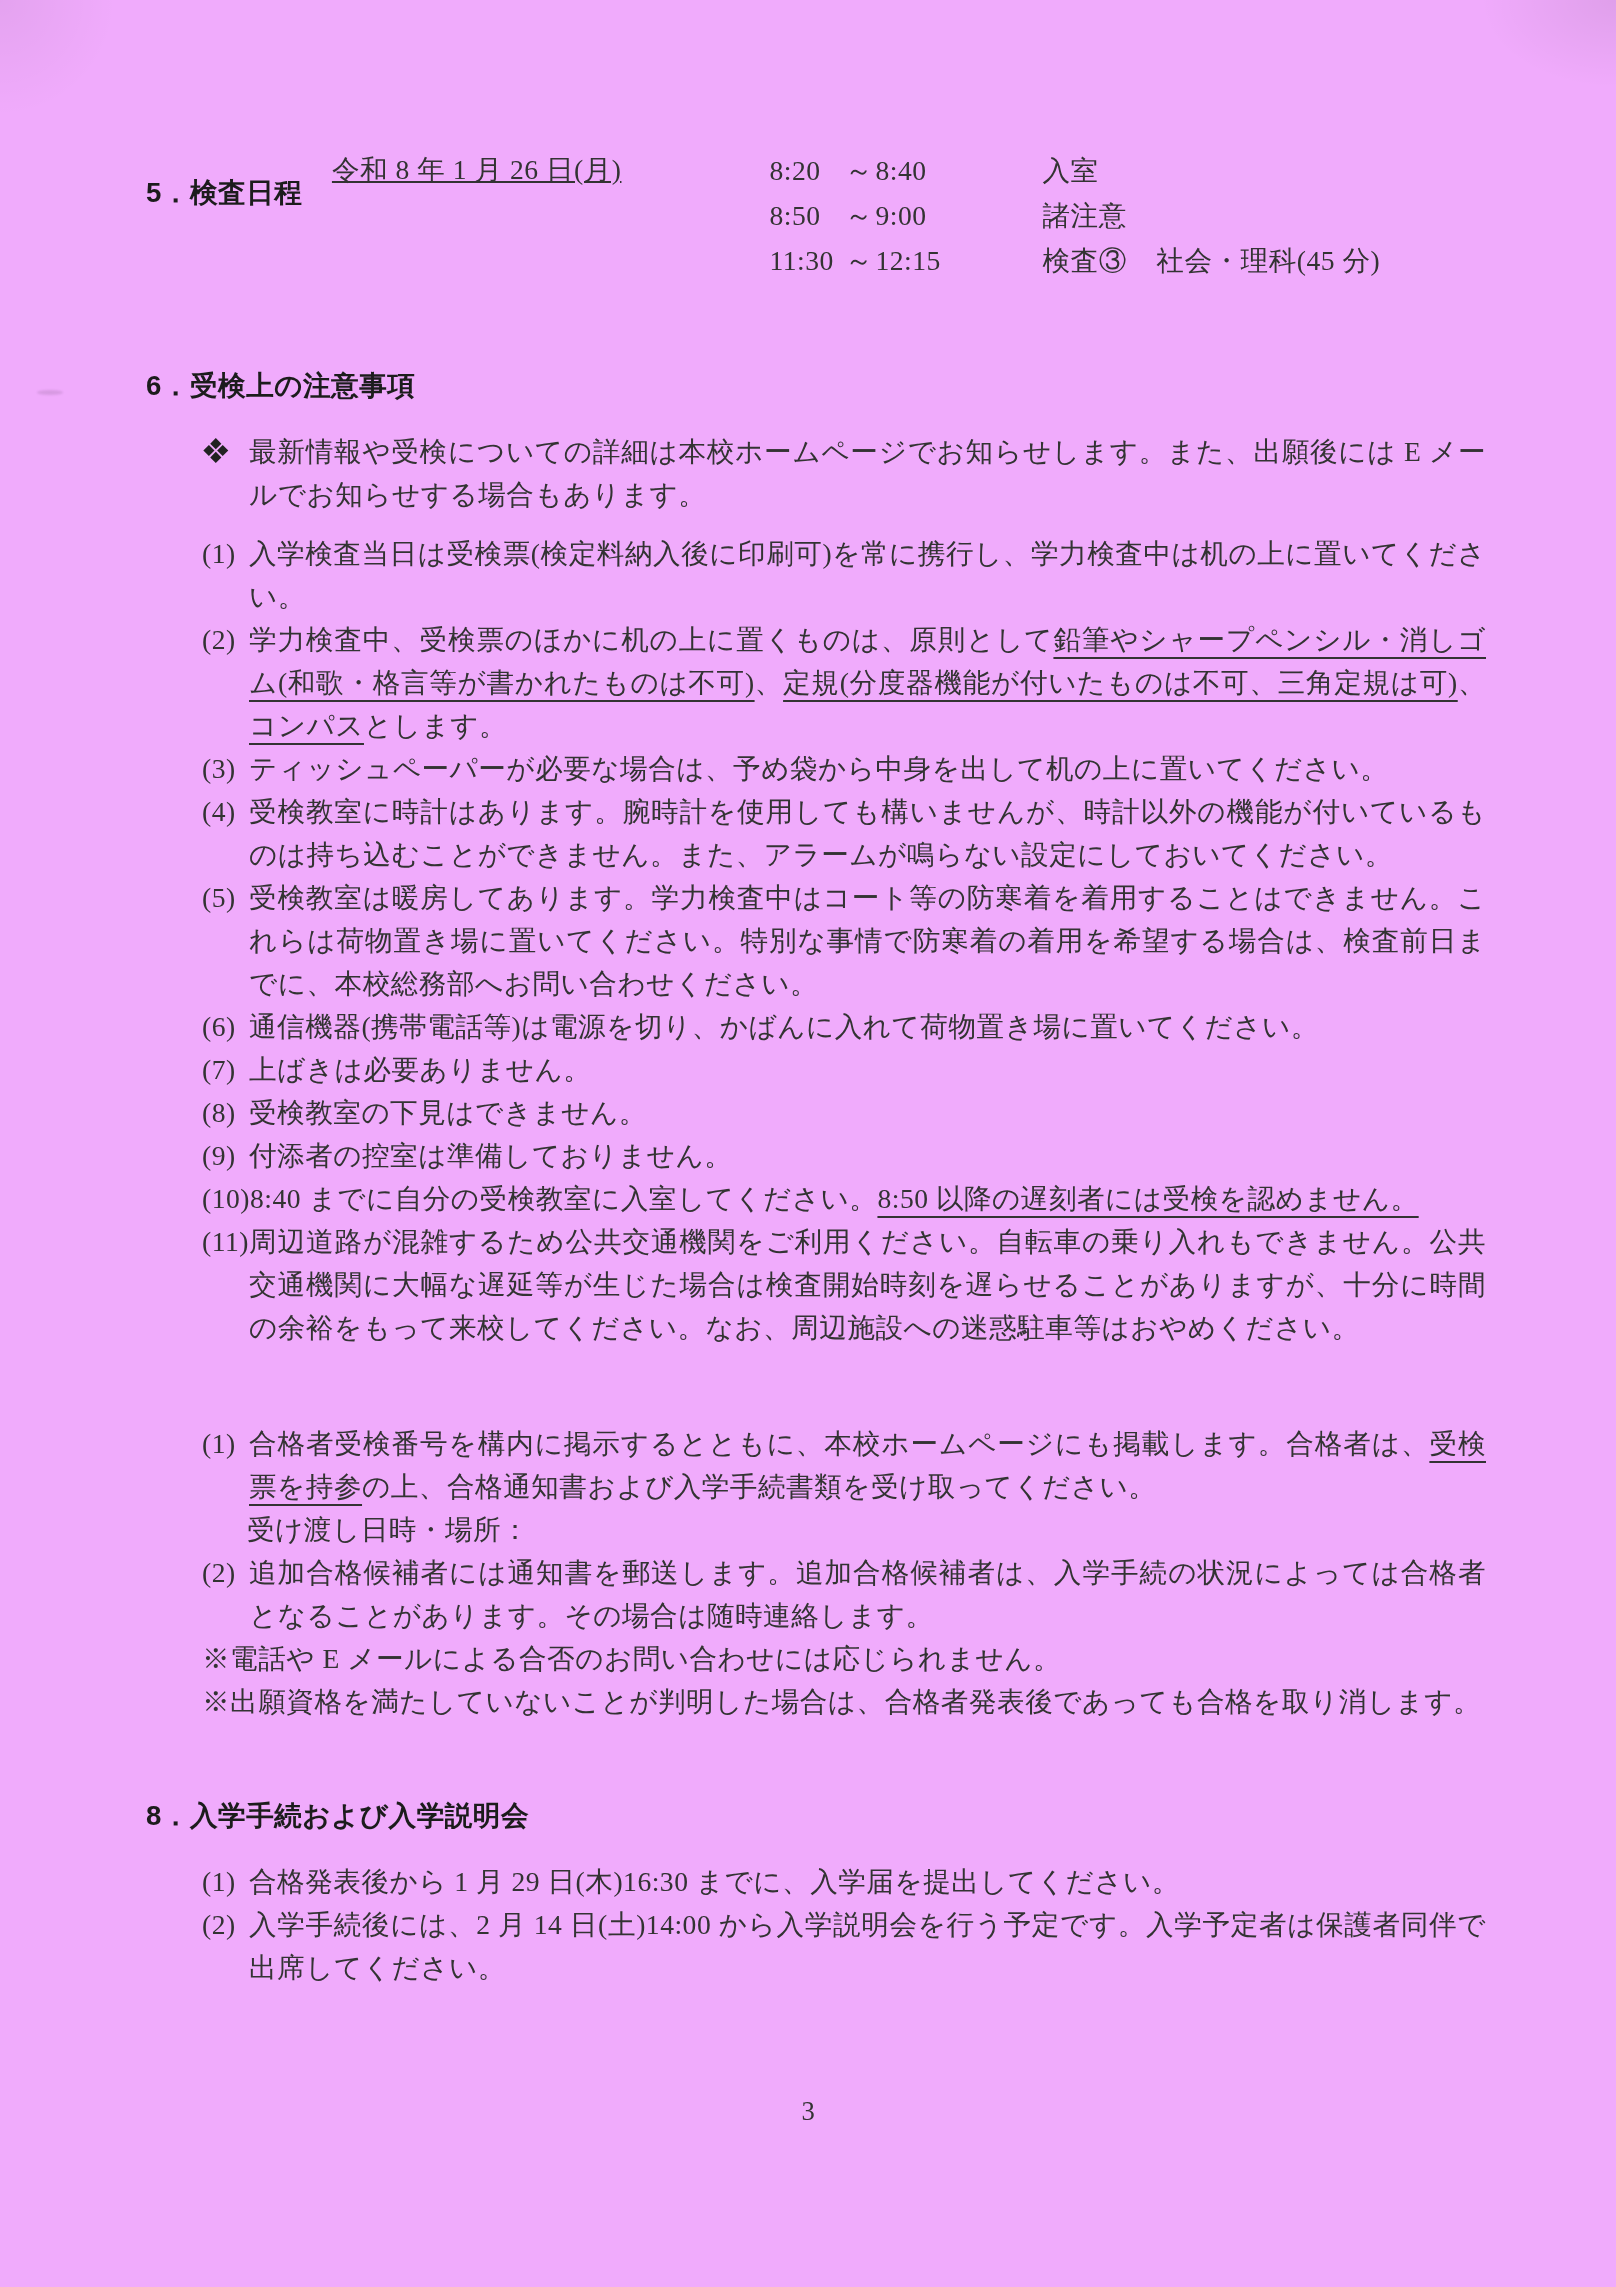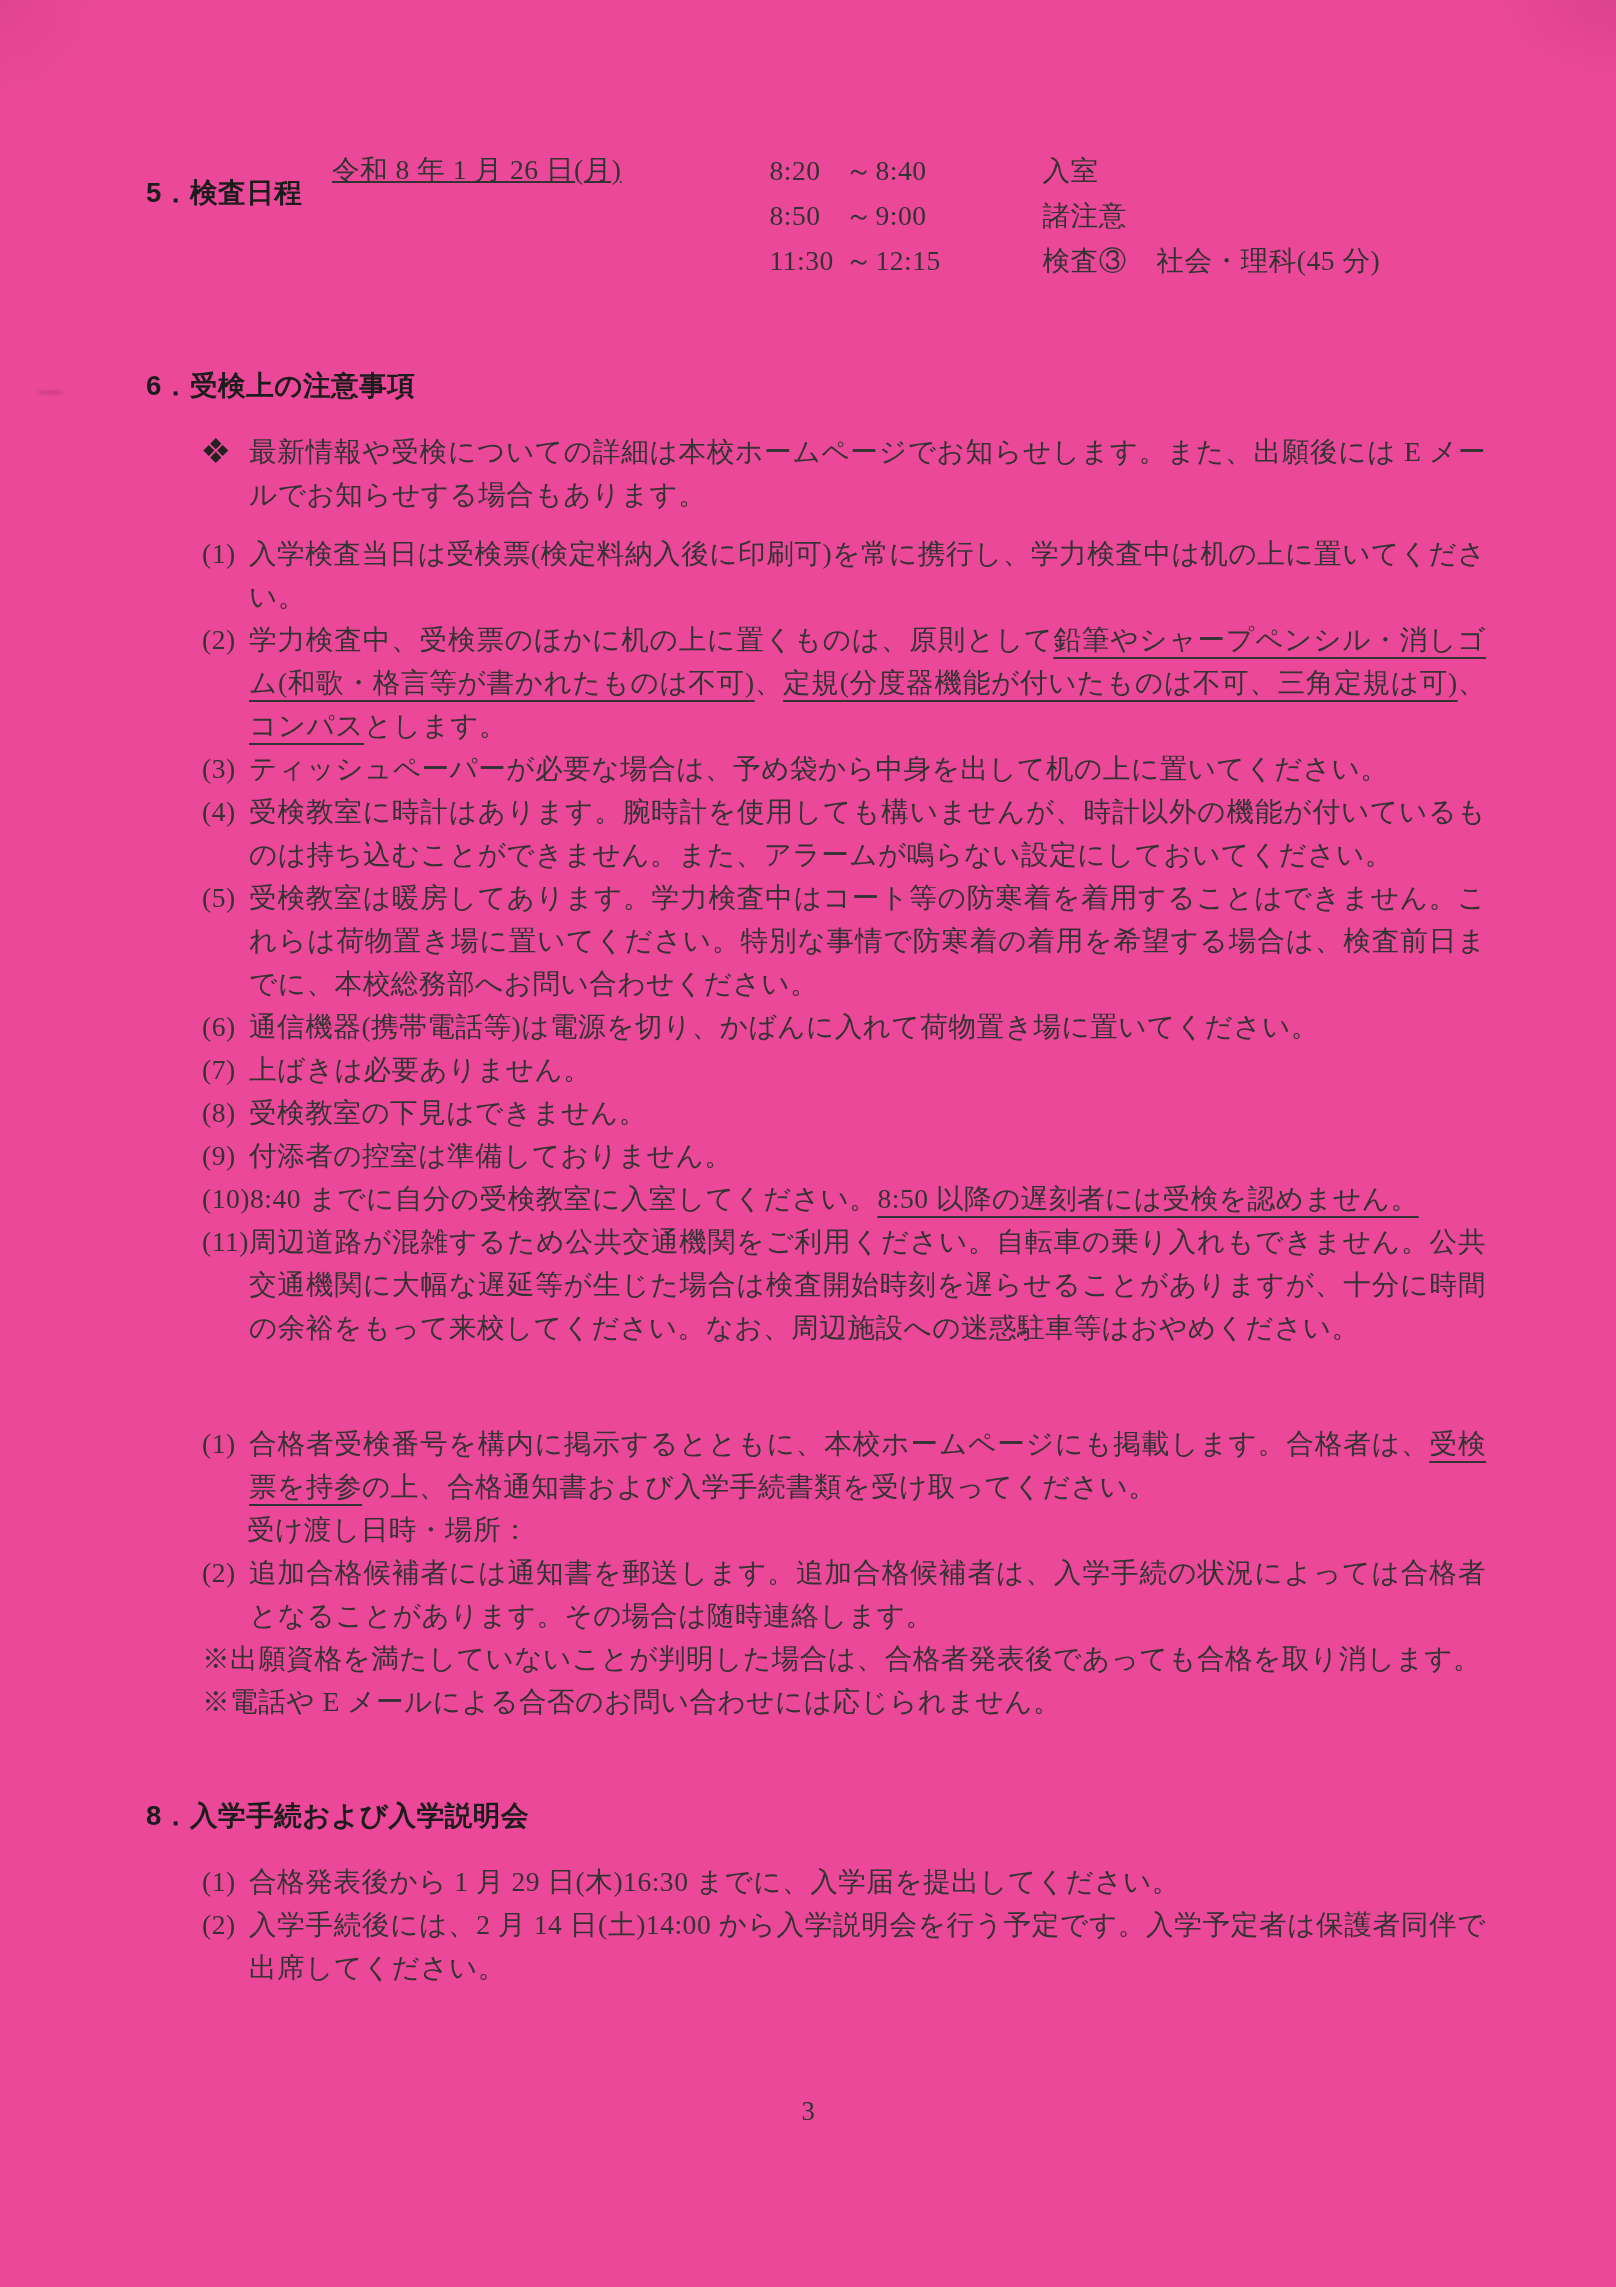--- a/index.html
+++ b/index.html
@@ -66,21 +66,21 @@
   .sec8{margin-top:71px;}
 
   .page-number{
     position:absolute;left:0;right:0;top:2090px;
     text-align:center;font-size:26.6px;color:#333;
   }
 </style>
 </head>
 <body>
 
-<div class="page" style="background: #ec4899; color: rgb(51, 51, 51);">
+<div class="page" style="background: #f0abfc; color: rgb(51, 51, 51);">
 
   <div class="scan-artifact scan-tl"></div>
   <div class="scan-artifact scan-tr"></div>
   <div class="scan-artifact scan-dot"></div>
 
   <div class="content">
 
     <section class="sec5">
       <h2 class="sec-heading">5．検査日程</h2>
       <div class="sec5-date">令和 8 年 1 月 26 日(月)</div>
@@ -174,23 +174,23 @@
       </div>
       <div class="handover">
         <span class="h-label">受け渡し日時・場所：</span>
       </div>
       <div class="single-item">
         <span class="mk">(2)</span>
         <span class="ct"><span>追加合格候補者には通知書を郵送します。追加合格候補者は、入学手続の状況によっては合格者となることがあります。その場合は随時連絡します。</span></span>
       </div>
       <div class="notes">
 
+          <div class="note-line">※電話や E メールによる合否のお問い合わせには応じられません。</div>
+
           <div class="note-line">※出願資格を満たしていないことが判明した場合は、合格者発表後であっても合格を取り消します。</div>
-
-          <div class="note-line">※電話や E メールによる合否のお問い合わせには応じられません。</div>
         </div>
     </section>
 
     <section class="sec8">
       <h2 class="sec-heading">8．入学手続および入学説明会</h2>
       <div class="items">
 
           <div class="item">
             <span class="mk">(1)</span>
             <span class="ct"><span>合格発表後から 1 月 29 日(木)16:30 までに、入学届を提出してください。</span></span>

